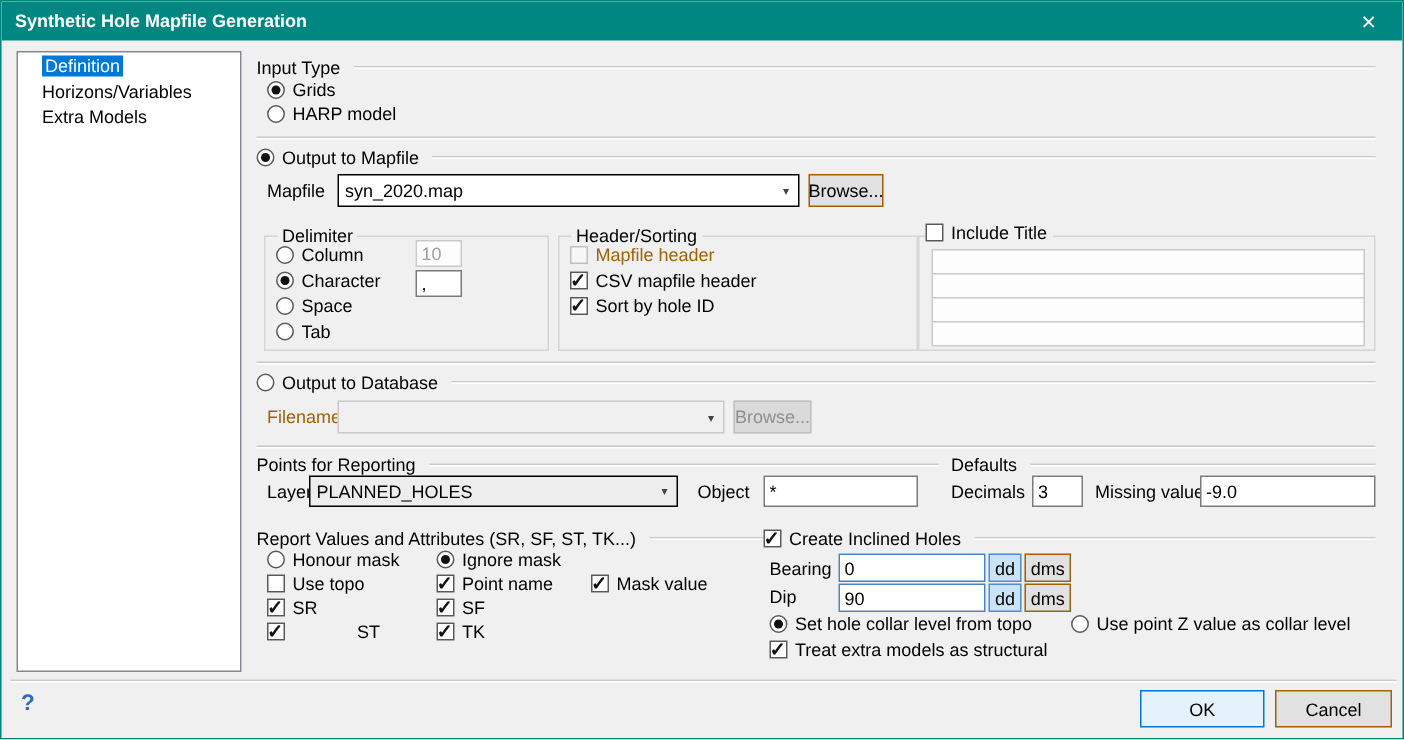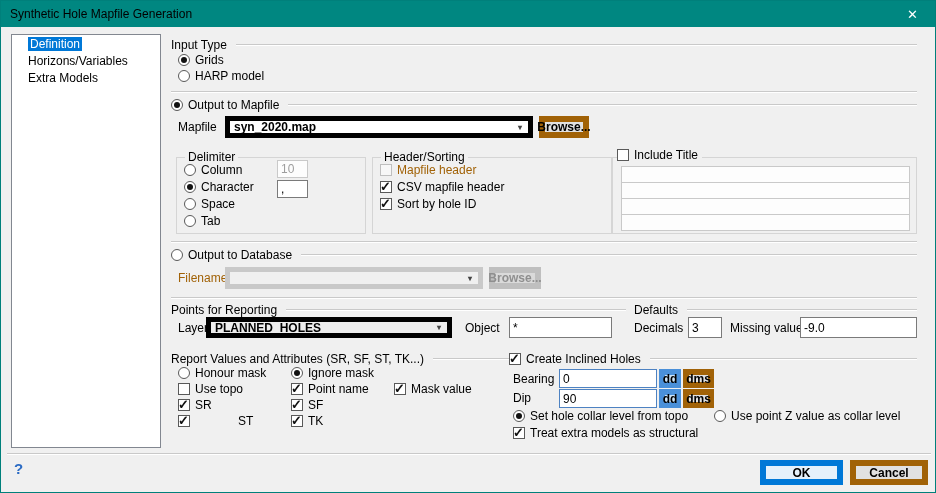--- a/index.html
+++ b/index.html
@@ -2,21 +2,21 @@
 <html><head>
 <meta charset="utf-8">
 <style>
   html,body{margin:0;padding:0;background:#fff;}
   .dialog{position:relative;width:936px;height:493px;background:#f0f0f0;
     border:1px solid #00807b;box-sizing:border-box;overflow:hidden;
     font-family:"Liberation Sans",sans-serif;font-size:12px;color:#000;}
   
   .titlebar{position:absolute;left:0;top:0;right:0;height:26px;background:#008781;
     display:flex;align-items:center;justify-content:space-between;}
-  .title{color:#000000;padding-left:9px;font-size:12px;}
+  .title{color:#ffffff;padding-left:9px;font-size:12px;font-weight:bold;}
   .close{width:45px;height:26px;display:flex;align-items:center;justify-content:center;
     color:#fff;font-size:13px;cursor:default;}
   
   .listbox{position:absolute;left:10px;top:33px;width:150px;height:414px;background:#fff;
     border:1px solid #828790;box-sizing:border-box;padding-top:1px;}
   .lb-row{padding:1px 16px;line-height:15px;white-space:nowrap;}
   .lb-row .sel{background:#0078d7;color:#fff;padding:0 2px;}
   
   .hdr{position:absolute;display:flex;align-items:center;gap:5px;white-space:nowrap;height:16px;}
   .line{flex:1;height:0;border-top:1px solid #c9c9c9;border-bottom:1px solid #ffffff;margin-left:4px;}
@@ -38,29 +38,29 @@
   .disabled>.r,.disabled>.cb{border-color:#bfbfbf;background:#f7f7f7;}
   
   .gbox{position:absolute;border:1px solid #d5d5d5;box-sizing:border-box;}
   .glabel{position:absolute;top:-8px;left:8px;background:#f0f0f0;padding:0 3px;line-height:15px;}
   
   .tf{position:absolute;box-sizing:border-box;border:1px solid #7a7a7a;background:#fff;
      font-family:"Liberation Sans",sans-serif;font-size:12px;padding:0 3px;margin:0;}
   .tf.dis{border-color:#c9c9c9;color:#9e9e9e;background:#fdfdfd;}
   .tf.focus{border-color:#4d82c2;}
   
-  .combo{position:absolute;box-sizing:border-box;border:5px solid #000000;background:#fff;
-     display:flex;align-items:center;font-weight:bold;}
+  .combo{position:absolute;box-sizing:border-box;border:1px solid #000000;background:#fff;
+     display:flex;align-items:center;}
   .combo .ctext{flex:1;padding:0 4px;overflow:hidden;white-space:nowrap;}
   .combo .carr{width:16px;text-align:center;font-size:8px;color:#444;flex:none;}
   .combo.gray{background:#ededed;}
   .combo.dis{border-color:#c9c9c9;background:#f0f0f0;color:#9e9e9e;}
   
   .btn{position:absolute;box-sizing:border-box;display:flex;align-items:center;justify-content:center;
-     background:#e1e1e1;border:6px solid #a16207;font-size:12px;cursor:default;font-weight:bold;}
+     background:#e1e1e1;border:1px solid #a16207;font-size:12px;cursor:default;}
   .btn.def{background:#e5f1fb;border-color:#0078d7;}
   .btn.dis{background:#dadada;border-color:#bfbfbf;color:#8f8f8f;}
   .btn.dd{background:#cbe3f7;border-color:#4a90d9;}
   
   .help{position:absolute;color:#2b6bc4;font-weight:bold;font-size:15px;}
   .ontop{z-index:2;background:#f0f0f0;padding-right:4px;}
 </style>
 </head>
 <body>
 

